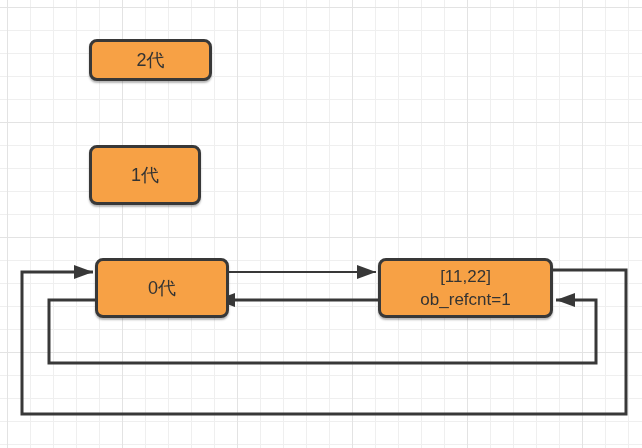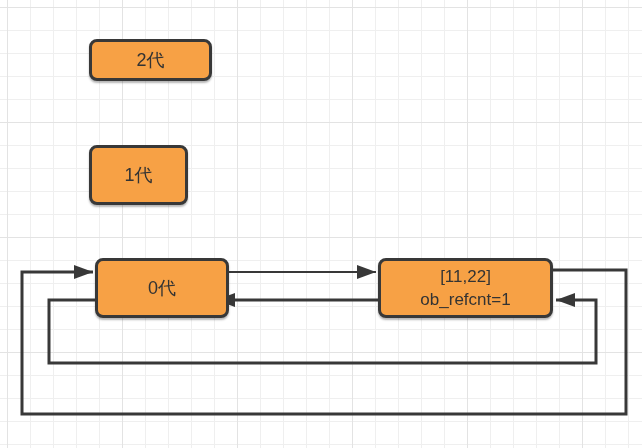--- a/index.html
+++ b/index.html
@@ -37,21 +37,21 @@
     border:3px solid var(--node-border);
     border-radius:8px;
     box-sizing:border-box;
     display:flex;flex-direction:column;align-items:center;justify-content:center;
     color:var(--text);
     font-size:18px;
     box-shadow:0 2px 2px rgba(45,45,45,0.35);
     text-align:center;
   }
   .node.gen2{left:89px;top:39px;width:123px;height:42px;}
-  .node.gen1{left:89px;top:145px;width:99px;height:60px;}
+  .node.gen1{left:89px;top:145px;width:112px;height:60px;}
   .node.gen0{left:95px;top:258px;width:134px;height:60px;}
   .node.obj{left:378px;top:258px;width:175px;height:60px;font-size:17px;line-height:23px;}
 </style>
 </head>
 <body>
 
 <div class="canvas">
 
   <svg class="edges" viewBox="0 0 642 448" xmlns="http://www.w3.org/2000/svg">
     <defs>

